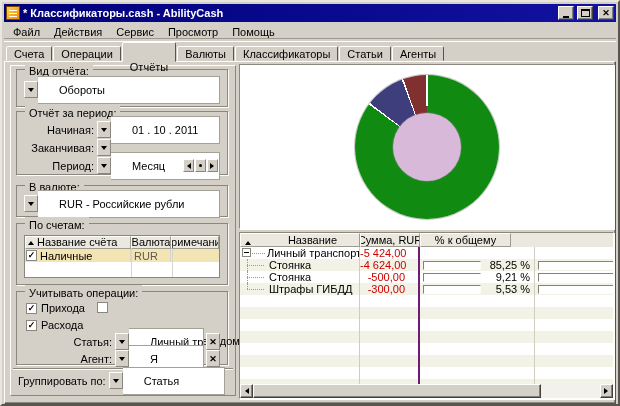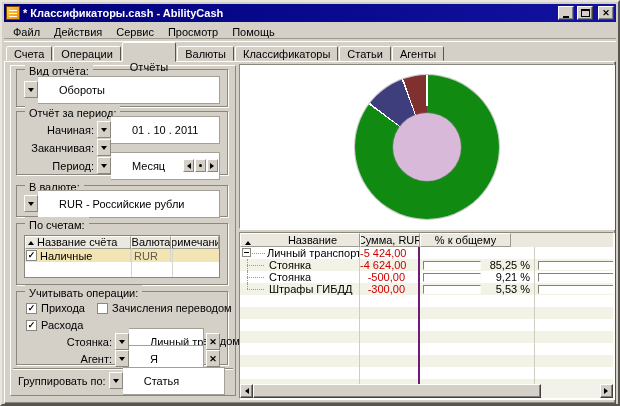--- a/index.html
+++ b/index.html
@@ -244,33 +244,32 @@
 
       <div class="group" style="top:225px;height:74px;">
         <span class="glabel">Учитывать операции:</span>
         <div>
             <span class="cb" style="left: 9px; top: 10px;">
               <span class="cbbox">✓</span>
               <span>Прихода</span>
             </span>
             <span class="cb" style="left: 80px; top: 10px;">
               <span class="cbbox"></span>
-              <span>Зачисления переводом</span>
             </span>
             <span class="cb" style="left: 9px; top: 27px;">
               <span class="cbbox">✓</span>
               <span>Расхода</span>
             </span>
             <span class="cb" style="left: 80px; top: 43px; margin-left: 19px;">
               <span class="cbbox"></span>
               <span>Списания переводом</span>
             </span>
           </div>
         <div class="row" style="left:7px;right:7px;top:41px;height:17px;">
-          <span class="rlabel" style="width:88px;">Стоянка:</span>
+          <span class="rlabel" style="width:88px;">Статья:</span>
           <span class="combo-btn">
               <span class="tri-down"></span>
             </span>
           <span class="field">Личный транспорт</span>
           <span class="x-btn">
               <span>✕</span>
             </span>
         </div>
         <div class="row" style="left:7px;right:7px;top:58px;height:17px;">
           <span class="rlabel" style="width:88px;">Агент:</span>

